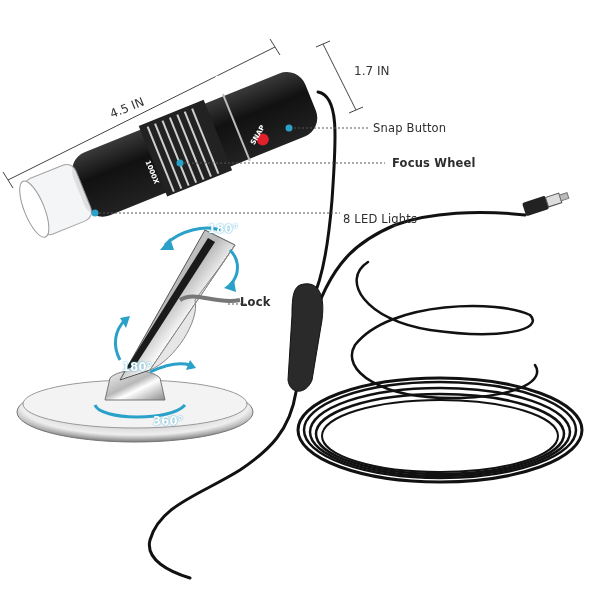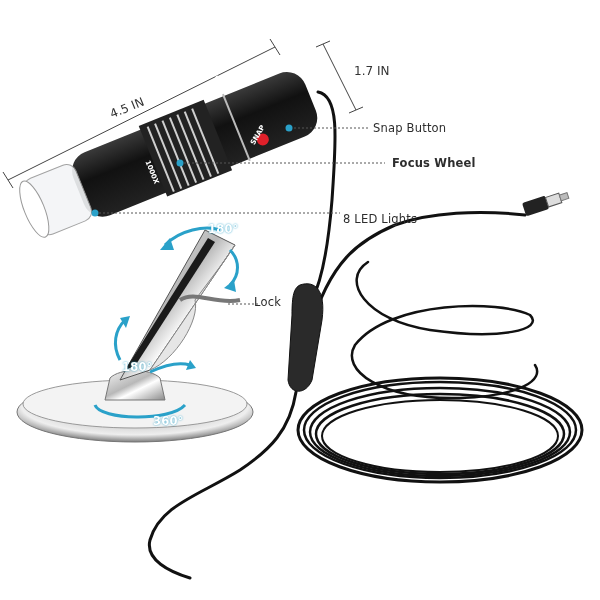--- a/index.html
+++ b/index.html
@@ -129,18 +129,18 @@
       <polygon points="190,360 196,368 186,370"></polygon>
     </g>
   </svg>
 
   <div class="dim dim-rot" style="left:108px; top:108px;">4.5 IN</div>
   <div class="dim" style="left:354px; top:64px;">1.7 IN</div>
 
   <div class="label" style="left:373px; top:121px;">Snap Button</div>
   <div class="label" style="left:392px; top:156px;font-weight:bold;">Focus Wheel</div>
   <div class="label" style="left:343px; top:212px;">8 LED Lights</div>
-  <div class="label" style="left:254px; top:295px;">Lock</div>
+  <div class="label" style="left:240px; top:295px;font-weight:bold;">Lock</div>
 
   <div class="label" style="left:208px; top:222px; color:#fff; font-weight:bold; text-shadow:0 0 2px #2aa1c9;">180°</div>
   <div class="label" style="left:122px; top:360px; color:#fff; font-weight:bold; text-shadow:0 0 2px #2aa1c9;">180°</div>
   <div class="label" style="left:153px; top:414px; color:#fff; font-weight:bold; text-shadow:0 0 2px #2aa1c9;">360°</div>
 </div>
 
 </body></html>

